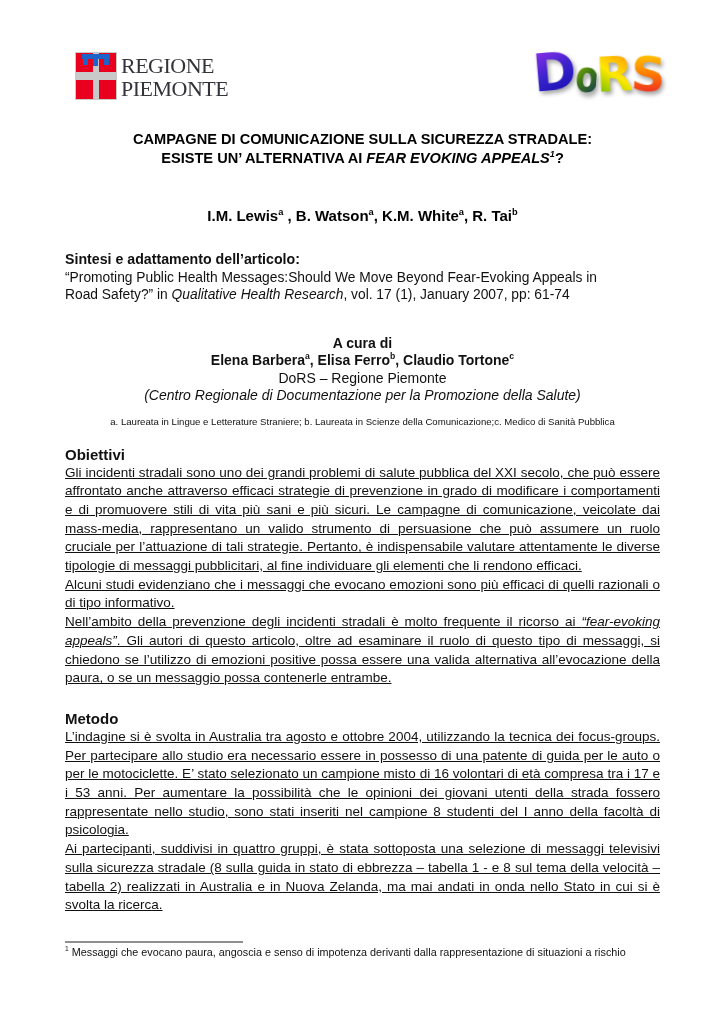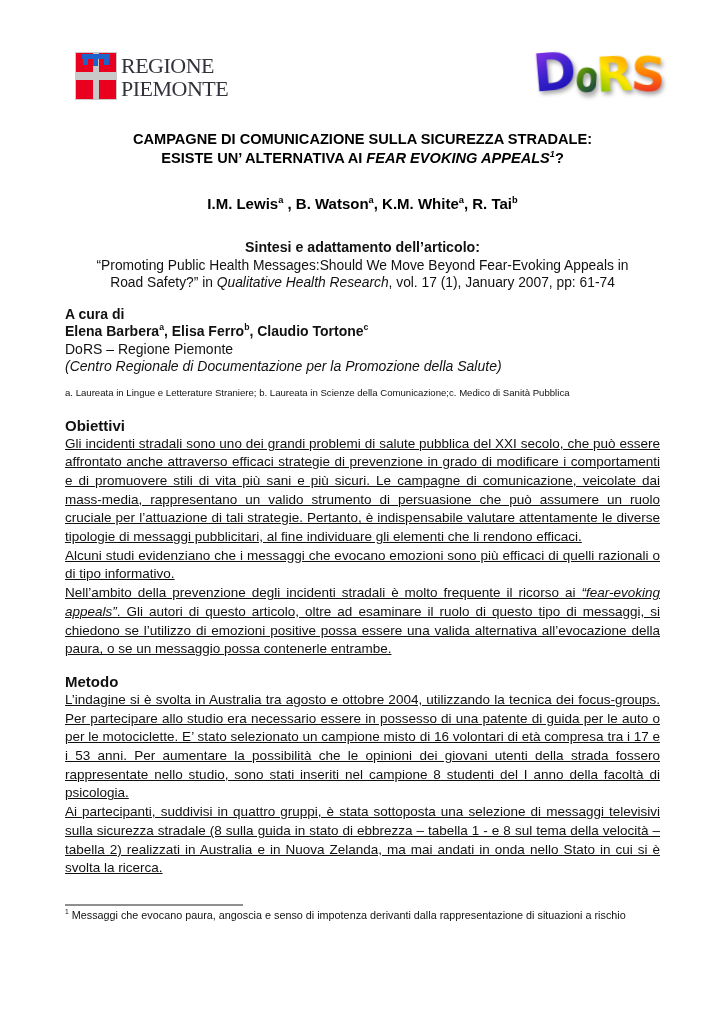--- a/index.html
+++ b/index.html
@@ -39,39 +39,39 @@
   .dors-letter.d3{transform:rotate(3deg);}
 
   
   .content{position:absolute;left:65px;top:8px;width:595px;}
   sup{font-size:0.62em;vertical-align:super;line-height:0;}
   em{font-style:italic;}
 
   .title{margin:122px 0 0 0;font-size:14.6px;font-weight:bold;line-height:19px;text-align:center;color:#000;}
   .title .tline{display:block;}
 
-  .authors{margin-top:27px;text-align:center;font-weight:bold;font-size:15px;color:#000;}
+  .authors{margin-top:39px;text-align:center;font-weight:bold;font-size:15px;color:#000;}
 
   .affil-box{
     margin:6px auto 0 auto;width:max-content;
     border:1px solid #3c3c3c;box-shadow:1px 1px 0 rgba(60,60,60,0.55);
     padding:5px 14px 6px 9px;font-size:12px;line-height:15.5px;text-align:left;
   }
 
-  .sintesi{margin-top:27px;text-align:center;font-size:13.8px;line-height:17.5px;}
+  .sintesi{margin-top:27px;font-size:13.8px;line-height:17.5px;}
   .sintesi .s-heading{font-weight:bold;font-size:14.2px;}
 
-  .credits{margin-top:14px;font-size:14px;line-height:17.5px;}
+  .credits{margin-top:31px;text-align:center;font-size:14px;line-height:17.5px;}
   .credits .c-heading,.credits .c-names{font-weight:bold;}
   .credits .c-sub{font-style:italic;}
   .credits .c-note{margin-top:11px;font-size:9.6px;line-height:11px;}
 
   section h2{font-size:15px;font-weight:bold;margin:0;line-height:19px;}
   section{margin-top:18px;}
-  section.metodo{margin-top:13px;}
+  section.metodo{margin-top:21px;}
   section p{margin:0;font-size:13.5px;line-height:18.7px;text-align:justify;text-decoration:underline;}
 
   .footnote-rule{margin-top:26px;width:178px;height:0;border-top:2px solid #8f8f8f;}
   .footnote{margin-top:3px;font-size:10.8px;line-height:13px;}
 </style>
 </head>
 <body>
 
 <div class="page">
 

